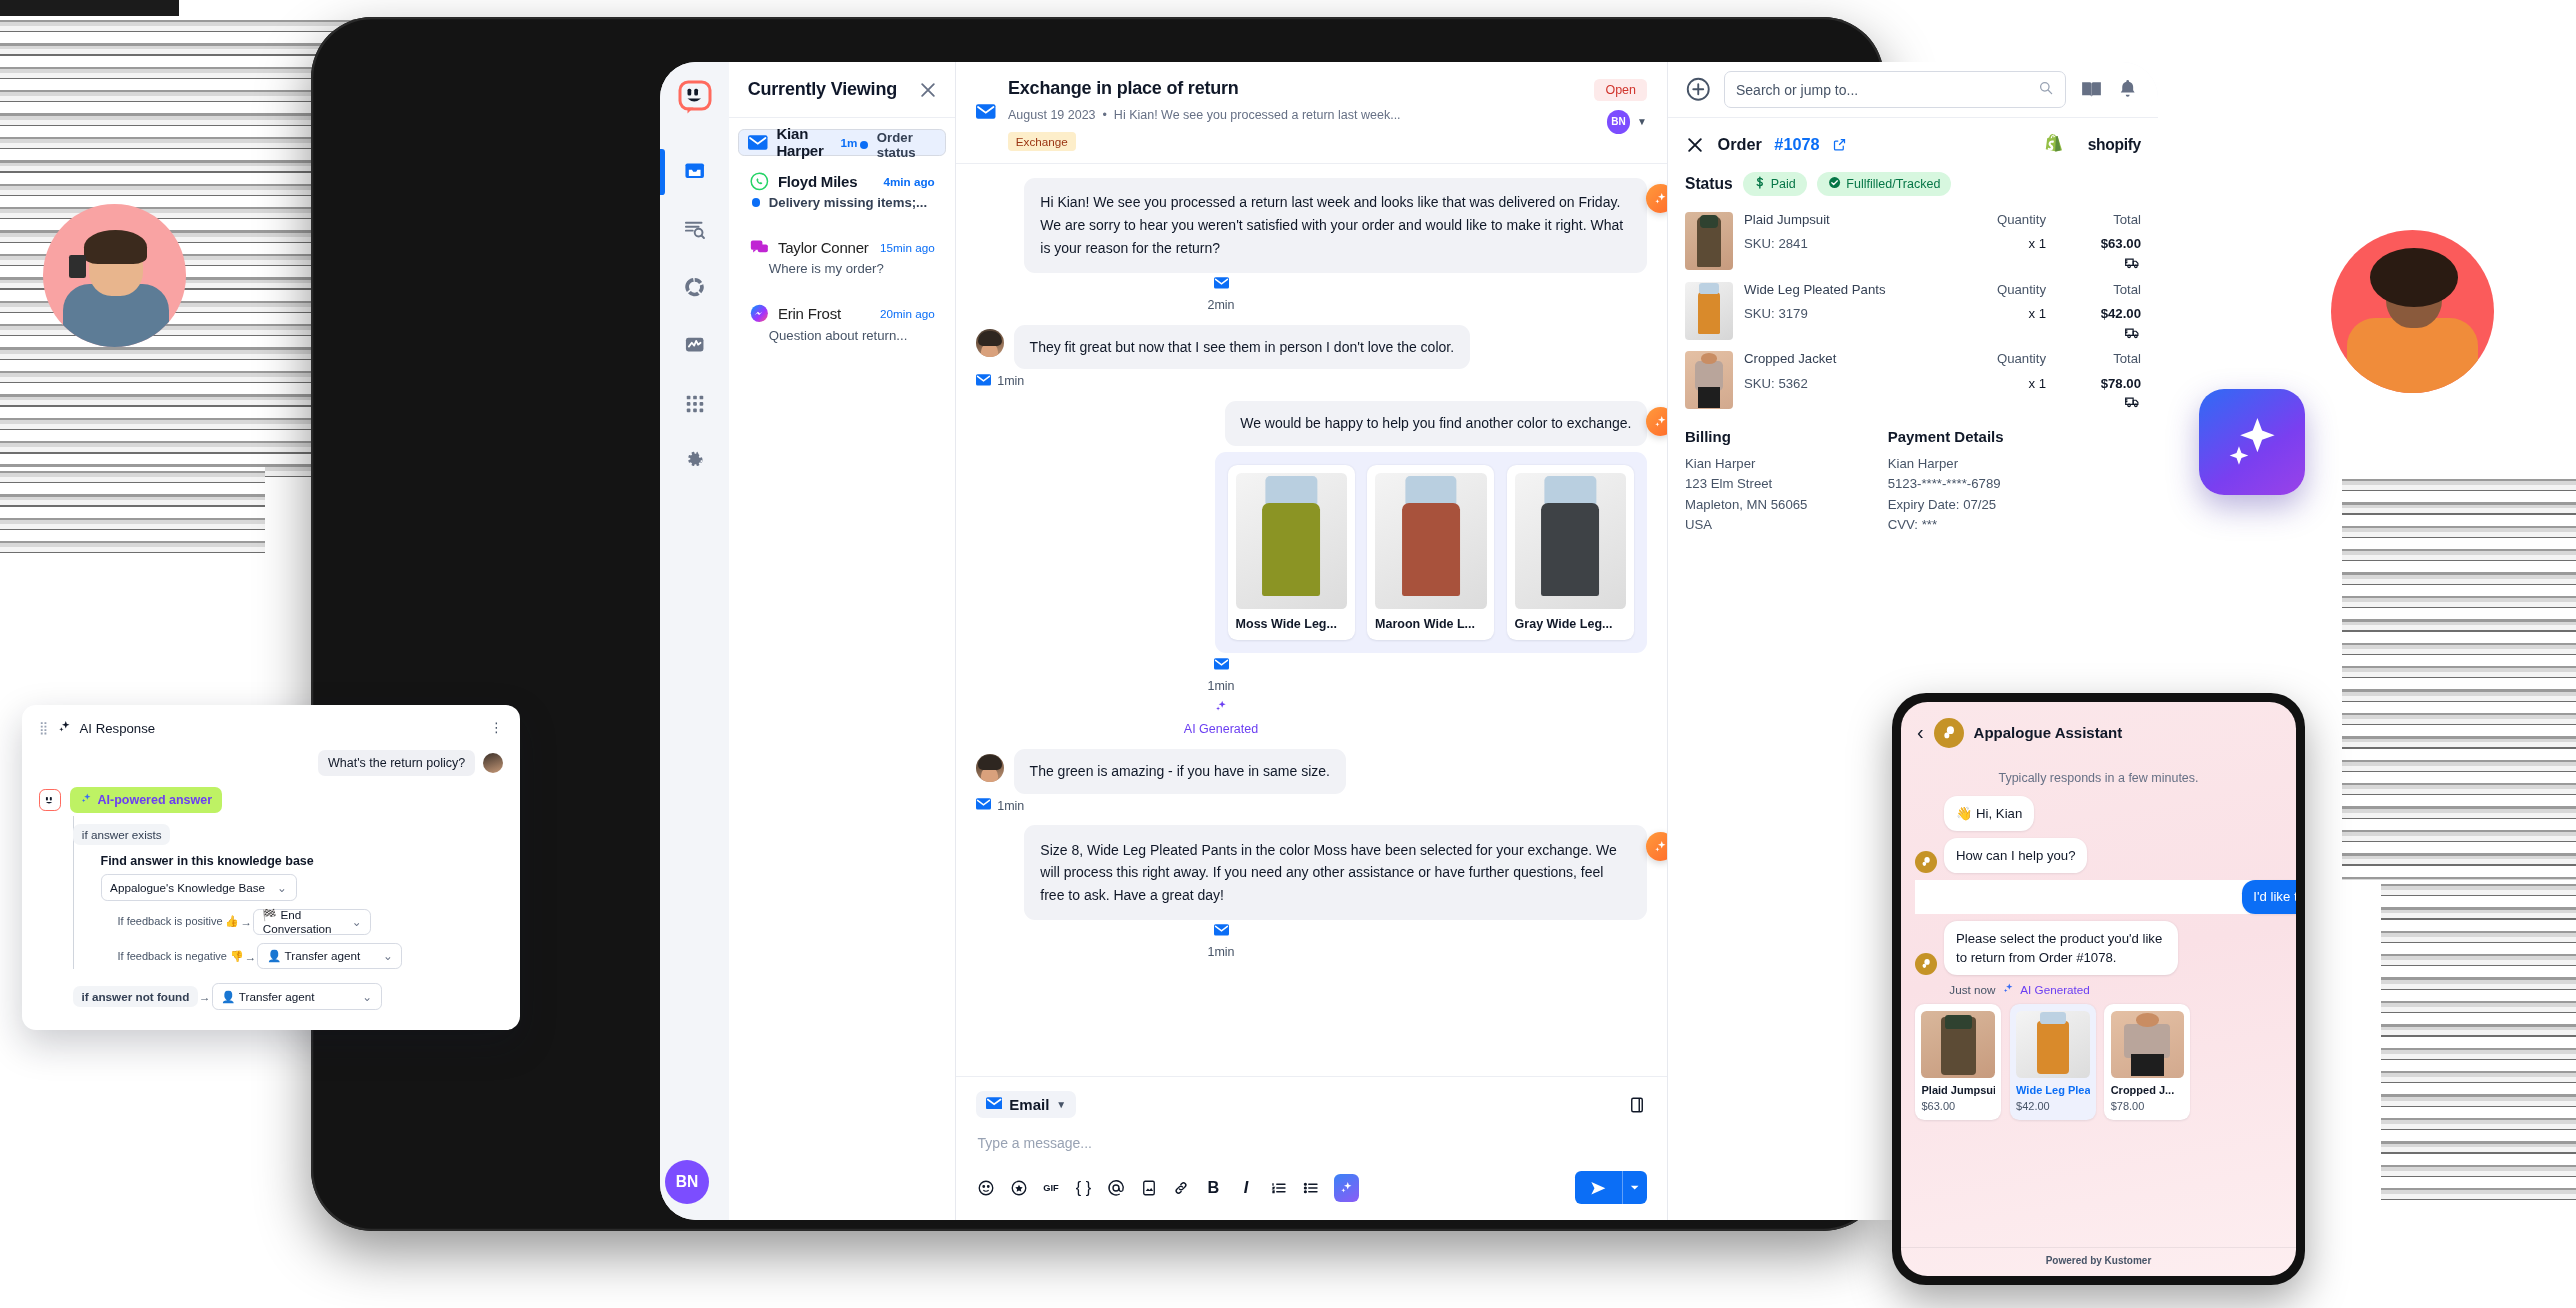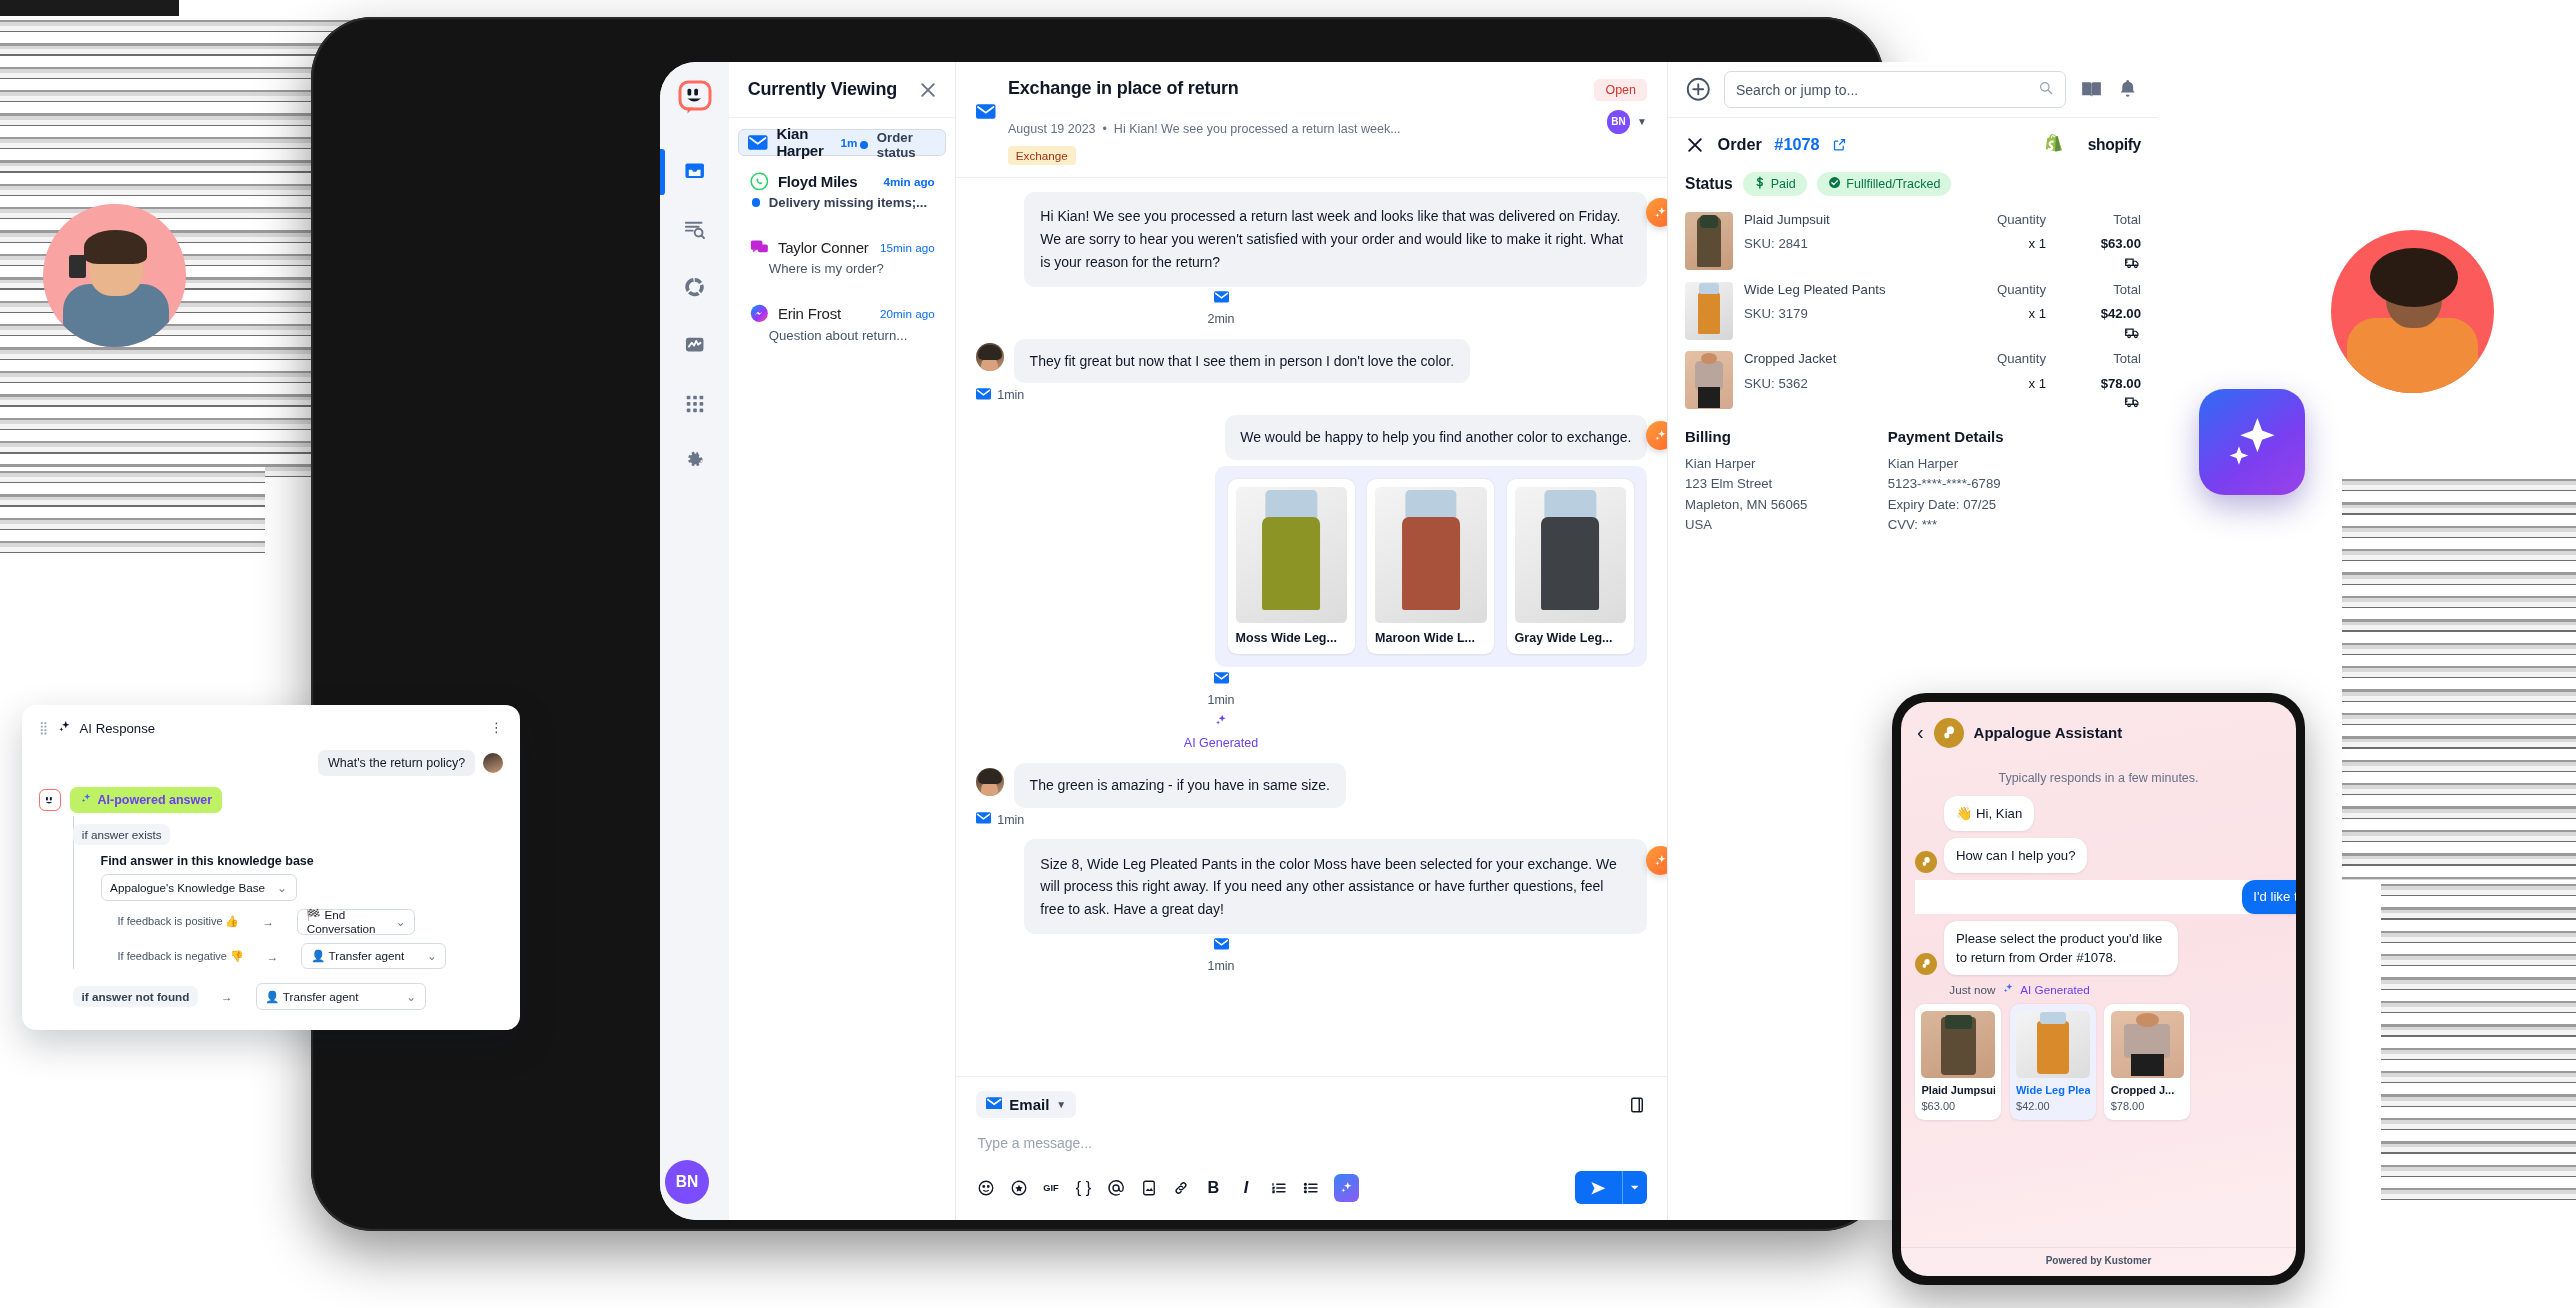--- a/index.html
+++ b/index.html
@@ -50,21 +50,21 @@
   .conv-sub { font-size:13.2px; color:#475467; }
   .conv-sub.b { font-weight:700; color:#344054; }
   .ch-ico { width:20px; height:15.6px; flex:0 0 20px; display:flex; align-items:center; justify-content:center; }
 
   
   .main { flex:1; display:flex; flex-direction:column; background:#fff; min-width:0; border-right:0.8px solid #e7e9ef;}
   .main-head { padding:15.6px 20px 12.5px 20px; border-bottom:0.8px solid #eceef3; display:flex; gap:12.5px; }
   .mh-ico { margin-top:26.5px; }
   .mh-body { flex:1; min-width:0; }
   .mh-title { font-size:18px; font-weight:700; color:#101828; letter-spacing:-0.2px; }
-  .mh-sub { font-size:12.5px; color:#667085; margin-top:23px; }
+  .mh-sub { font-size:12.5px; color:#667085; margin-top:9px; }
   .tag-exchange { display:inline-block; margin-top:10px; background:#fdeeca; color:#9a3412;
                   font-size:11.7px; padding:3.1px 7.8px; border-radius:3.9px; }
   .mh-right { display:flex; flex-direction:column; align-items:flex-end; gap:9.3px; padding-top:1.6px; }
   .badge-open { background:#fdeaea; color:#d0342c; font-size:12.5px; padding:3.9px 11px; border-radius:5.4px; }
   .assignee { display:flex; align-items:center; gap:7px; }
   .av-bn { width:23.4px; height:23.4px; border-radius:50%; background:#7c4dff; color:#fff; font-size:10px;
            font-weight:700; display:flex; align-items:center; justify-content:center; }
   .caret { color:#475467; font-size:10px; }
 
   .thread { flex:1; overflow:hidden; padding:14px 20px 4.7px 20px; }
@@ -164,21 +164,21 @@
   .aic-q .av { width:20px; height:20px; border-radius:50%; background:linear-gradient(160deg,#3a2f28,#c79a79); }
   .aic-ans { display:flex; align-items:center; gap:8.6px; margin-top:11px; }
   .k-badge { width:22px; height:22px; border-radius:6.2px; border:1.6px solid #ff6a5e; display:flex; align-items:center; justify-content:center; }
   .ai-pill { background:#bef264; border-radius:7px; padding:5.4px 10px; display:inline-flex; align-items:center; gap:5.4px;
              font-size:12.5px; font-weight:700; color:#6b3ff2; }
   .branch { margin-left:33px; border-left:0.8px solid #d0d5dd; padding-left:0; margin-top:3.1px; }
   .tag-soft { display:inline-block; background:#f2f4f7; border-radius:7px; padding:3.9px 8.6px; font-size:11.7px; color:#344054; }
   .lbl-sm { font-size:12.5px; font-weight:700; color:#101828; }
   .sel { border:0.8px solid #d6dae3; border-radius:6.2px; height:26.5px; display:inline-flex; align-items:center;
          justify-content:space-between; padding:0 8.6px; font-size:11.7px; color:#101828; background:#fff; cursor:pointer; }
-  .cond-row { display:flex; align-items:center; gap:23px; margin-top:7.8px; }
+  .cond-row { display:flex; align-items:center; gap:1px; margin-top:7.8px; }
   .cond-lbl { font-size:11px; color:#475467; }
   .arrow { color:#475467; font-size:11.7px; }
 
   
   .phone { position:absolute; left:1892px; top:693px; width:413px; height:592px; background:#111; border-radius:34px;
            box-shadow:0 17px 43px rgba(0,0,0,.35); }
   .phone-screen { position:absolute; left:9.3px; top:9.3px; right:9.3px; bottom:9.3px; border-radius:26.5px; overflow:hidden;
                   background:linear-gradient(170deg,#fbe7ea 0%,#fae1e6 45%,#fdeef0 100%); display:flex; flex-direction:column;}
   .ph-head { display:flex; align-items:center; gap:10px; padding:15.6px 15.6px 6.2px 15.6px; }
   .ph-back { font-size:20px; color:#101828; cursor:pointer; }

